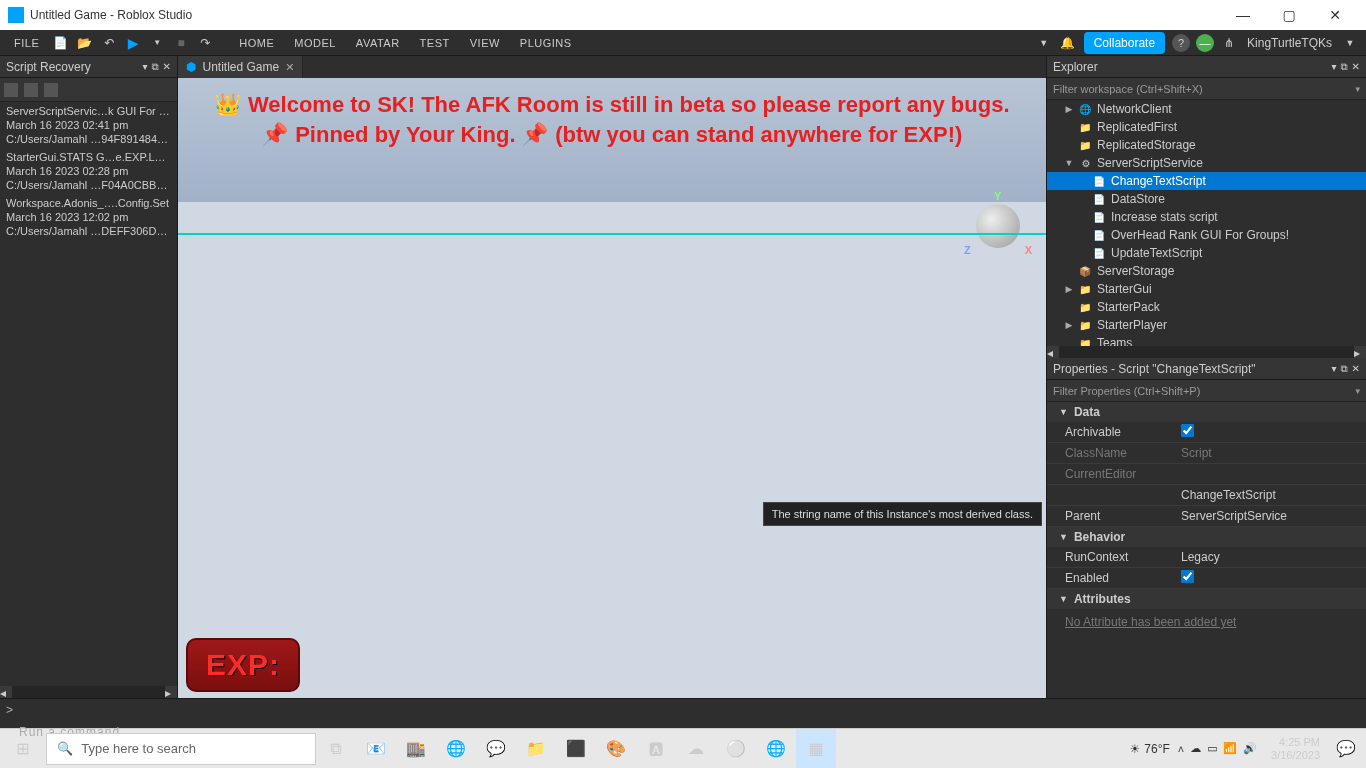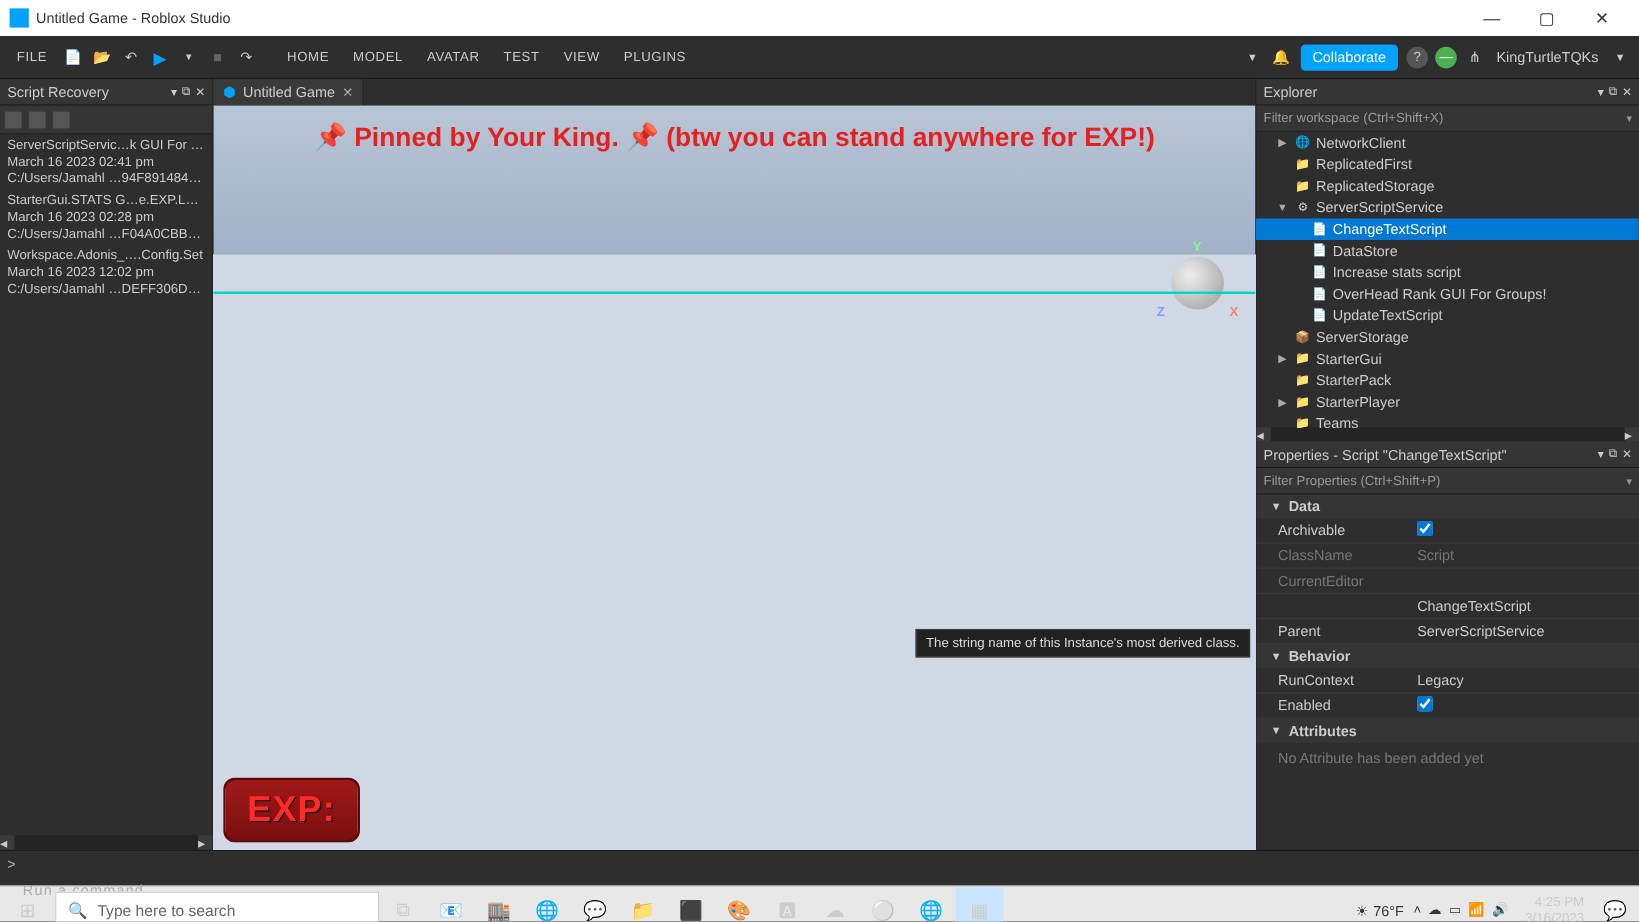--- a/index.html
+++ b/index.html
@@ -3,21 +3,21 @@
 <meta charset="utf-8">
 <style>
 * { margin: 0; padding: 0; box-sizing: border-box; font-family: "Segoe UI", Arial, sans-serif; }
 body { background: #2e2e2e; color: #ccc; font-size: 12px; overflow: hidden; width: 1366px; height: 768px; }
 
 .titlebar { height: 30px; background: #fff; display: flex; align-items: center; padding: 0 8px; color: #333; }
 .titlebar .logo { width: 16px; height: 16px; background: #00a2ff; margin-right: 6px; }
 .titlebar .title { flex: 1; font-size: 12px; }
 .titlebar .winbtn { width: 46px; height: 30px; display: flex; align-items: center; justify-content: center; font-size: 14px; }
 
-.menubar { height: 36px; background: #2e2e2e; display: flex; align-items: center; padding: 0 4px; border-bottom: 1px solid #1a1a1a; }
+.menubar { height: 26px; background: #2e2e2e; display: flex; align-items: center; padding: 0 4px; border-bottom: 1px solid #1a1a1a; }
 .menubar .mitem { padding: 0 10px; font-size: 11px; color: #ccc; letter-spacing: 0.5px; }
 .menubar .tbtn { width: 20px; height: 20px; display: flex; align-items: center; justify-content: center; margin: 0 2px; }
 .menubar .play { color: #00a2ff; font-size: 14px; }
 .menubar .spacer { flex: 1; }
 .menubar .collab { background: #00a2ff; color: #fff; padding: 4px 10px; border-radius: 4px; font-size: 12px; margin: 0 4px; }
 .menubar .chip { width: 18px; height: 18px; border-radius: 50%; margin: 0 3px; display:flex;align-items:center;justify-content:center;font-size:11px;}
 .menubar .user { font-size: 12px; margin: 0 6px; }
 
 .workarea { display: flex; height: 642px; }
 
@@ -37,37 +37,37 @@
 .tab { background: #3a3a3a; display: flex; align-items: center; padding: 0 8px; font-size: 12px; gap:6px; border-right:1px solid #222;}
 .tab .tx { font-size: 11px; color:#aaa;}
 .viewport { flex: 1; position: relative; background: linear-gradient(180deg, #b8c5d6 0%, #8a9db8 40%, #5a7299 100%); overflow:hidden;}
 .viewport::after{content:"";position:absolute;left:0;right:0;top:155px;height:2px;background:#00d4c4;}
 .floor { position:absolute; left:-10%; right:-10%; bottom:-40%; height:120%; background:#d0d8e4; transform: perspective(800px) rotateX(72deg); transform-origin: top center; }
 .welcome { position: absolute; top: 12px; left: 0; right: 0; text-align: center; font-weight: bold; font-size: 22px; color: #e62020; line-height: 1.35; padding: 0 8px;}
 .expbadge { position:absolute; left:8px; bottom:6px; background: linear-gradient(180deg,#a01818,#7a0f0f); border:2px solid #5a0a0a; border-radius:10px; padding:8px 18px; color:#ff2a2a; font-weight:700; font-size:30px; letter-spacing:1px; text-shadow:1px 1px 0 #000;}
 .gizmo { position:absolute; right:18px; top:114px; width:60px; height:70px; }
 .gizmo .ball{width:44px;height:44px;border-radius:50%;background:radial-gradient(circle at 35% 35%, #eee, #999);margin:12px auto 0;}
 .gizmo .ax{position:absolute;font-size:11px;font-weight:bold;}
-.tooltip{position:absolute; right:4px; top:436px; background:#222; color:#ddd; padding:5px 8px; font-size:11px; border:1px solid #444;}
+.tooltip{position:absolute; right:4px; top:424px; background:#222; color:#ddd; padding:5px 8px; font-size:11px; border:1px solid #444;}
 
 .rightpanel { width: 320px; background: #2e2e2e; border-left: 1px solid #1a1a1a; display:flex; flex-direction:column;}
 .filterrow { height: 22px; background: #353535; display: flex; align-items: center; padding: 0 6px; font-size: 11px; color:#999; border-bottom:1px solid #222;}
 .tree { flex: 0 0 246px; overflow-y: auto; font-size: 12px; }
 .treerow { display: flex; align-items: center; height: 18px; padding-right: 4px; }
 .treerow .arrow { width: 12px; text-align: center; font-size: 9px; color:#aaa;}
 .treerow .ticon { width: 14px; height: 14px; margin: 0 4px; display:inline-flex;align-items:center;justify-content:center;font-size:10px;}
 .treerow.sel { background: #0078d4; color: #fff; } .ind1{padding-left:16px;} .ind2{padding-left:30px;}
 .propsection { background: #353535; padding: 3px 12px; font-weight: bold; font-size: 12px; display:flex;align-items:center;gap:6px;}
 .propsection .chev{font-size:9px;}
 .proprow { display: flex; height: 21px; align-items: center; border-bottom: 1px solid #3a3a3a; justify-content: space-between; }
 .proprow .pname { width: 130px; padding-left: 18px; font-size: 12px; }
 .proprow .pval { flex: 1; font-size: 12px; padding-left: 4px;}
 .proprow.dim { color: #777; }
 .proprow input[type=checkbox]{accent-color:#0078d4;}
-.noattr { padding: 6px 18px; color: #777; font-size: 12px; }
+.noattr { padding: 6px 18px; color: #777; font-size: 12px; text-decoration: underline; }
 .hscroll2{height:12px;background:#252525;display:flex;}
 .hscroll2 .sbtn{width:12px;background:#3a3a3a;}
 
 .cmdbar { height: 22px; background: #2e2e2e; display: flex; align-items: center; padding: 0 6px; font-family: Consolas, monospace; font-size: 12px; color:#aaa; border-top:1px solid #1a1a1a;}
 .cmdbar .prompt { margin-right: 6px; }
 .statusgap{height:8px;background:#2e2e2e;}
 
 .taskbar { height: 40px; background: #e8e8e8; display: flex; align-items: center; border-top:1px solid #ccc;}
 .taskbar .start { width: 46px; height: 40px; display: flex; align-items: center; justify-content: center; font-size: 16px; }
 .taskbar .search { flex: 0 0 270px; height: 32px; background: #fff; border: 1px solid #ccc; display: flex; align-items: center; padding: 0 10px; color: #666; font-size: 13px; gap:8px;}
@@ -157,20 +157,21 @@
     <div class="tabstrip">
       <div class="tab">
         <span style="color:#00a2ff;">⬢</span>
         <span>Untitled Game</span>
         <span class="tx">✕</span>
       </div>
     </div>
     <div class="viewport">
       <div class="floor"></div>
       <div class="welcome">
+        <div>👑 Welcome to SK! The AFK Room is still in beta so please report any bugs.</div>
         <div>📌 Pinned by Your King. 📌 (btw you can stand anywhere for EXP!)</div>
       </div>
       <div class="gizmo">
         <div class="ax" style="top:-2px;left:26px;color:#7fff7f;">Y</div>
         <div class="ball"></div>
         <div class="ax" style="bottom:6px;right:-4px;color:#ff7f7f;">X</div>
         <div class="ax" style="bottom:6px;left:-4px;color:#7f9fff;">Z</div>
       </div>
       <div class="expbadge">EXP:</div>
       <div class="tooltip">The string name of this Instance's most derived class.</div>

